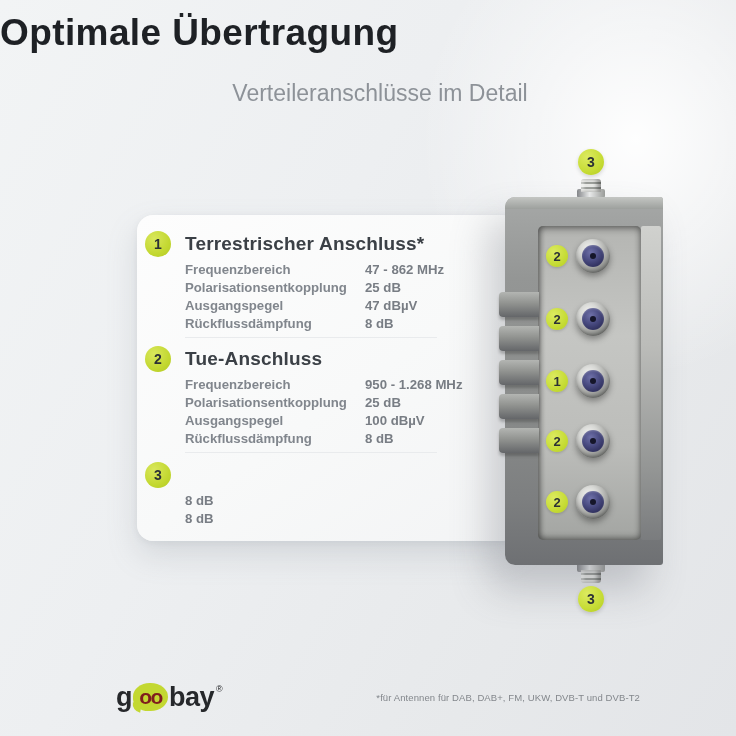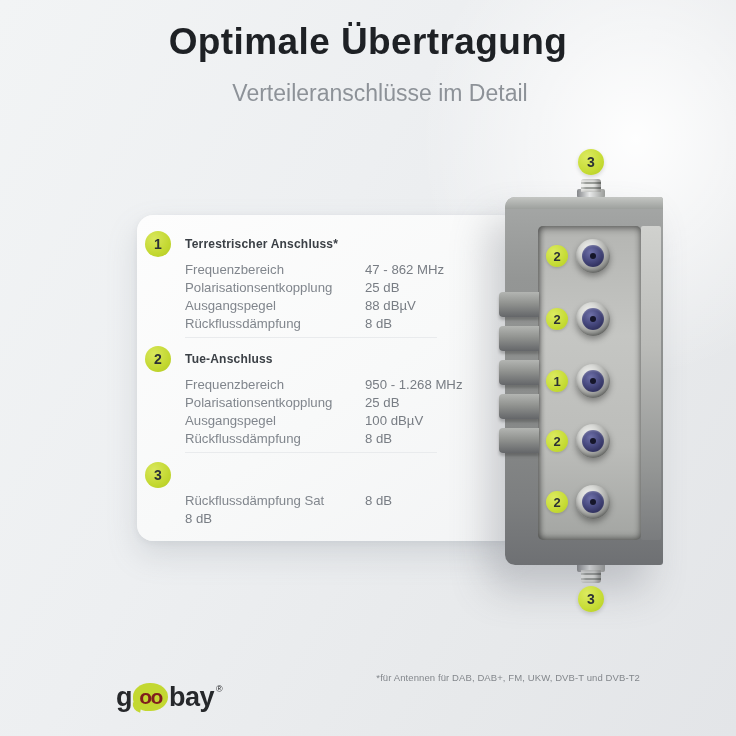--- a/index.html
+++ b/index.html
@@ -6,36 +6,36 @@
   .stage{
     position:relative;width:736px;height:736px;overflow:hidden;
     font-family:"Liberation Sans",sans-serif;
     background:linear-gradient(120deg,#f2f4f5 0%,#edeff1 40%,#e7e9eb 75%,#e3e5e8 100%);
   }
   
   .wall-light{position:absolute;left:400px;top:-40px;width:380px;height:640px;
     background:radial-gradient(ellipse 300px 330px at 62% 28%,rgba(255,255,255,.95),rgba(255,255,255,0) 72%);
     pointer-events:none;}
   
-  .title{position:absolute;left:0;top:21px;width:100%;text-align:center;
+  .title{position:absolute;left:0;top:12px;width:100%;
     font-size:37px;font-weight:700;letter-spacing:.4px;color:#1e2125;}
   .subtitle{position:absolute;left:12px;top:80px;width:100%;text-align:center;
     font-size:23px;font-weight:400;color:#8d9298;}
   
   .card{position:absolute;left:137px;top:215px;width:381px;height:326px;border-radius:16px;
     background:linear-gradient(145deg,#fdfdfd 0%,#f8f9f9 55%,#f3f4f5 100%);
     box-shadow:0 14px 30px rgba(128,136,146,.22),0 2px 6px rgba(128,136,146,.12);}
   .section{position:absolute;left:0;right:10px;}
   .sec-1{top:16px}.sec-2{top:131px}.sec-3{top:247px}
   .sec-head{display:flex;align-items:center;height:26px;}
   .num-circle{width:26px;height:26px;margin-left:8px;border-radius:50%;flex:0 0 26px;
     background:radial-gradient(circle at 35% 30%,#d9e75c,#c3d831 60%,#b2c922);
     color:#2c3135;font-size:14px;font-weight:700;display:flex;align-items:center;justify-content:center;}
-  .sec-title{margin-left:14px;font-size:12px;font-weight:700;color:#3b4046;letter-spacing:.2px;}
-  .spec-rows{margin:4px 0 0 48px;}
+  .sec-title{margin-left:14px;font-size:19px;font-weight:700;color:#3b4046;letter-spacing:.2px;}
+  .spec-rows{margin:4px 0 0 48px;font-weight:bold;}
   .spec-row{display:flex;height:17.8px;align-items:center;font-size:13.2px;color:#81868d;}
   .spec-label{width:180px;flex:0 0 180px;}
   .spec-value{color:#787d84;}
   .divider{position:absolute;left:48px;width:252px;height:1px;background:#e9ebed;}
   .div-1{top:122px}.div-2{top:237px}
   
   .device{position:absolute;left:505px;top:197px;width:158px;height:368px;z-index:3;
     border-radius:10px 3px 3px 10px;
     background:linear-gradient(180deg,#a6a8a7 0%,#949695 22%,#8b8d8c 55%,#7d7f80 82%,#6e7073 100%);
     box-shadow:-16px 24px 38px rgba(98,104,114,.30);}
@@ -86,21 +86,21 @@
   .float-tag-bottom{left:578px;top:586px;}
   
   .logo{position:absolute;left:116px;top:681px;display:flex;align-items:center;height:32px;}
   .logo-text{font-size:27px;font-weight:700;color:#26282b;letter-spacing:-.5px;}
   .logo-bubble{position:relative;width:35px;height:28px;margin:0 1px;border-radius:48% 50% 50% 44%;
     background:#c3d831;display:flex;align-items:center;justify-content:center;}
   .logo-bubble::before{content:"";position:absolute;left:-1px;bottom:-1px;width:9px;height:9px;
     background:#c3d831;border-radius:0 0 0 9px;transform:rotate(10deg);}
   .logo-oo{position:relative;font-size:21px;font-weight:700;color:#7f1d1d;letter-spacing:-1.5px;line-height:1;margin-top:-1px;}
   .logo-reg{font-size:9px;font-weight:400;color:#26282b;align-self:flex-start;margin:3px 0 0 2px;}
-  .footnote{position:absolute;right:96px;top:672px;font-size:9.5px;color:#83878c;letter-spacing:.1px;}
+  .footnote{position:absolute;right:96px;top:692px;font-size:9.5px;color:#83878c;letter-spacing:.1px;}
 </style>
 </head>
 <body>
 
 <div class="stage">
 
   <div class="wall-light"></div>
 
   <div class="title">Optimale Übertragung</div>
   <div class="subtitle">Verteileranschlüsse im Detail</div>
@@ -116,21 +116,21 @@
         <div class="spec-row">
           <span class="spec-label">Frequenzbereich</span>
           <span class="spec-value">47 - 862 MHz</span>
         </div>
         <div class="spec-row">
           <span class="spec-label">Polarisationsentkopplung</span>
           <span class="spec-value">25 dB</span>
         </div>
         <div class="spec-row">
           <span class="spec-label">Ausgangspegel</span>
-          <span class="spec-value">88 dBµV</span>
+          <span class="spec-value">47 dBµV</span>
         </div>
         <div class="spec-row">
           <span class="spec-label">Rückflussdämpfung</span>
           <span class="spec-value">8 dB</span>
         </div>
       </div>
     </div>
 
     <div class="divider div-1"></div>
 
@@ -160,21 +160,20 @@
     </div>
 
     <div class="divider div-2"></div>
 
     <div class="section sec-3">
       <div class="sec-head">
         <div class="num-circle">3</div>
       </div>
       <div class="spec-rows">
         <div class="spec-row">
-          <span class="spec-label">Rückflussdämpfung Sat</span>
           <span class="spec-value">8 dB</span>
         </div>
         <div class="spec-row">
           <span class="spec-value">8 dB</span>
         </div>
       </div>
     </div>
 
   </div>
 

